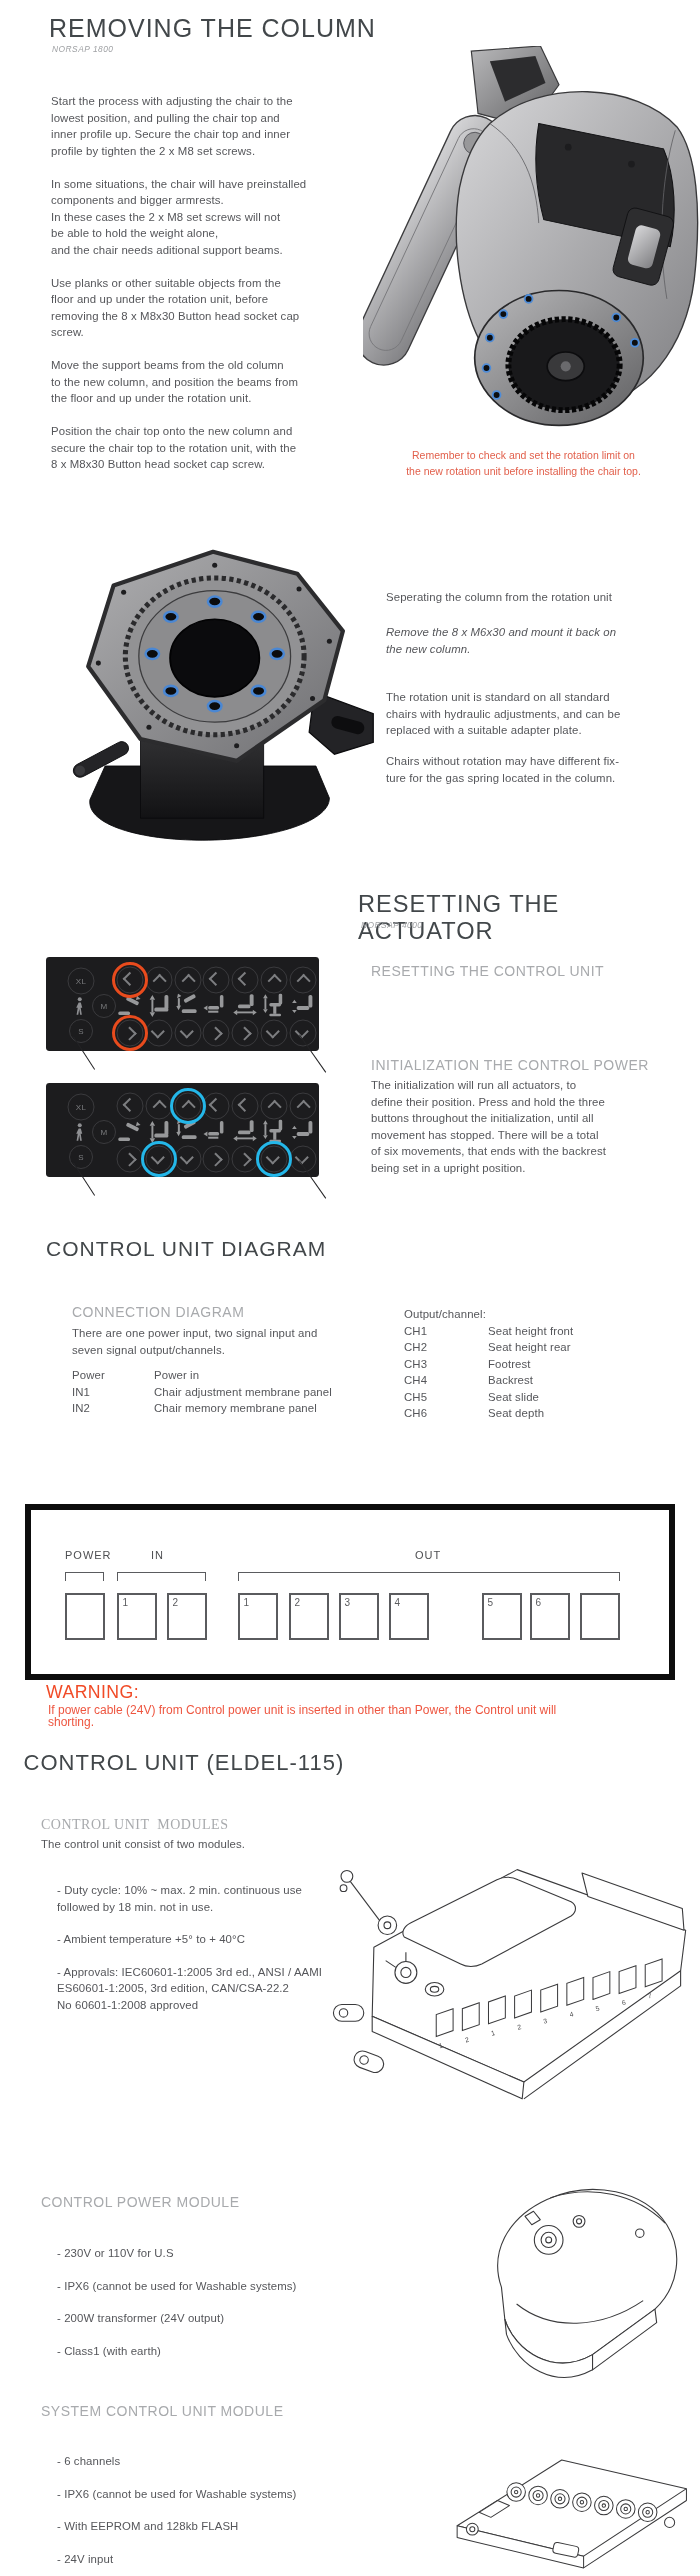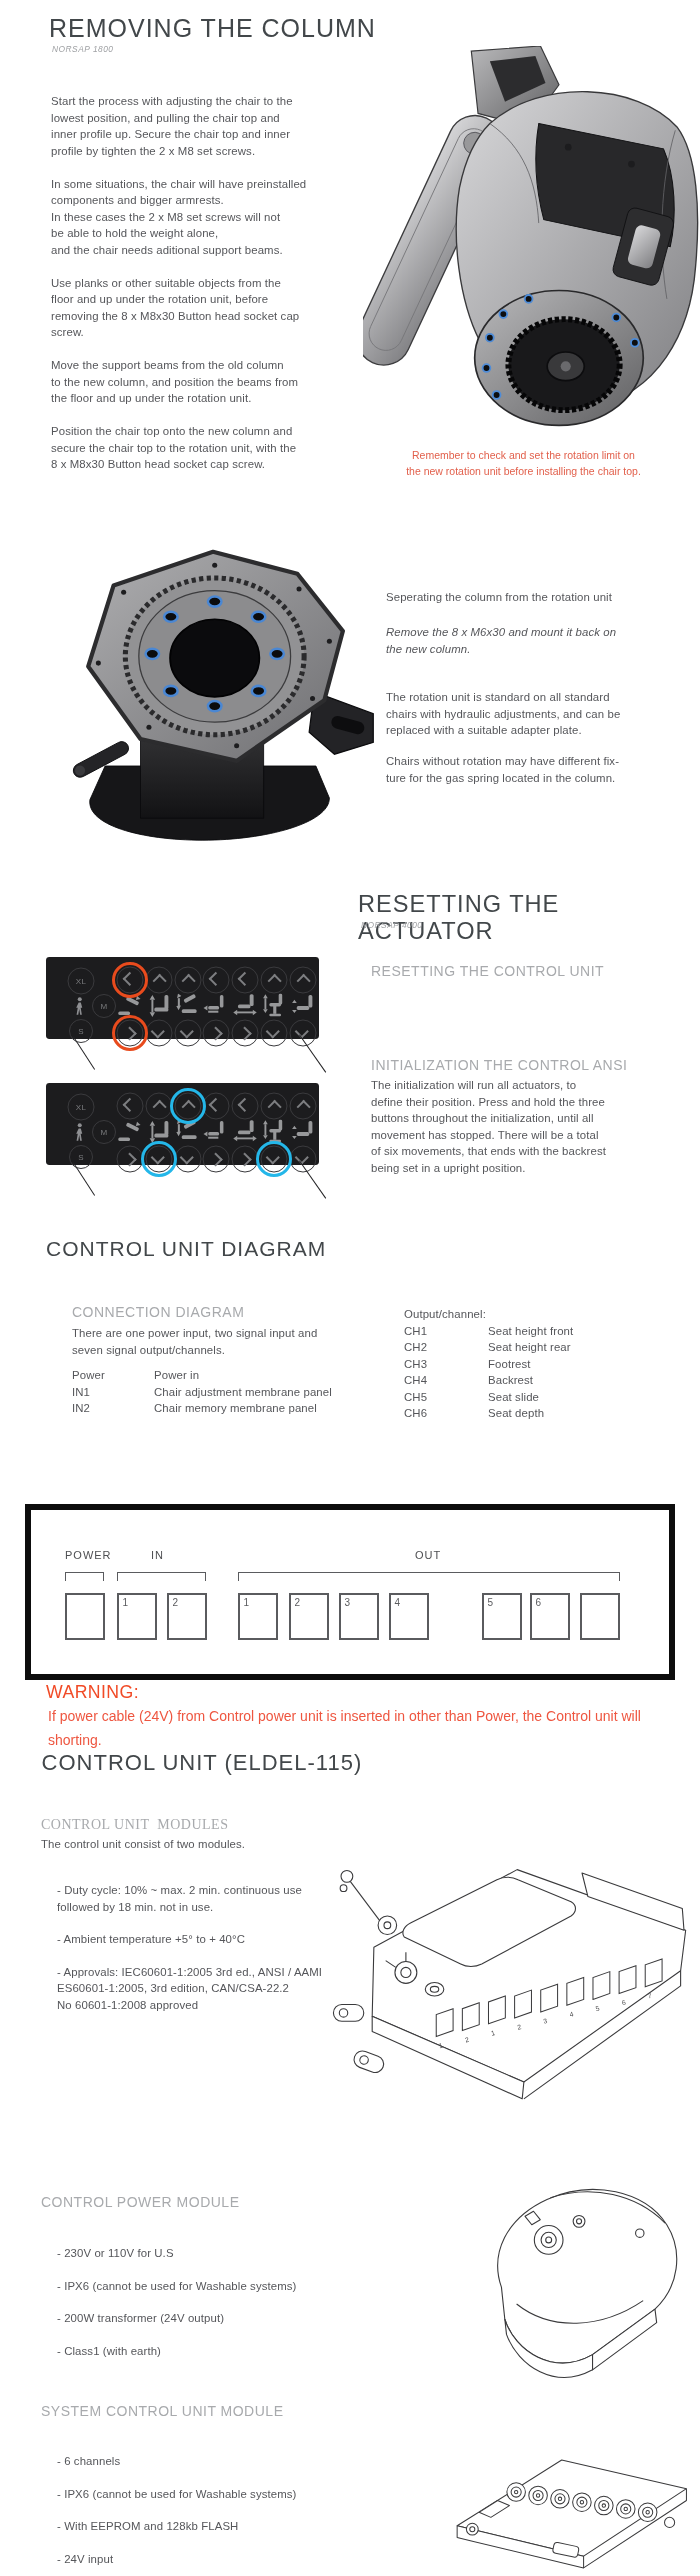--- a/index.html
+++ b/index.html
@@ -7,30 +7,30 @@
         font-family:"Liberation Sans",sans-serif;}
   .abs{position:absolute;}
   .pre{white-space:pre-line;}
   .title{font-weight:300;color:#42474a;letter-spacing:1px;}
   .sub{font-style:italic;color:#9fa1a4;font-size:8.4px;letter-spacing:0.5px;}
   .body{color:#55565a;font-size:11.4px;line-height:16.5px;letter-spacing:0.1px;}
   .ital{font-style:italic;}
   .ghead{color:#a8aaad;font-size:14px;letter-spacing:0.5px;white-space:pre;}
   .rednote{color:#e2604c;font-size:10.5px;line-height:16px;text-align:center;}
   .warn-title{color:#f14a26;font-size:17.7px;letter-spacing:0.4px;}
-  .warn-text{color:#ee5640;font-size:14px;line-height:24px;}
+  .warn-text{color:#ee5640;font-size:12px;line-height:12px;}
   .par{margin:0 0 16.5px 0;}
   .b0{margin:16px;}
   
   .row{display:block;}
   .lab{display:inline-block;vertical-align:top;}
   .conn .lab{width:82px;}
   .chan .lab{width:84px;}
   
-  .keypad{position:absolute;left:46px;width:273px;height:82px;background:#1c1c1e;border-radius:3.4px;}
+  .keypad{position:absolute;left:46px;width:273px;height:94px;background:#1c1c1e;border-radius:3.4px;}
   #panel1{top:957px;} #panel2{top:1083px;}
   .pbtn{position:absolute;transform:translate(-50%,-50%);border:0.8px solid #3a3a3d;border-radius:50%;
         color:#7a7b7e;font-size:8px;letter-spacing:0.3px;display:flex;align-items:center;justify-content:center;}
   .picon{position:absolute;transform:translate(-50%,-50%);display:flex;align-items:center;justify-content:center;}
   .ring{position:absolute;transform:translate(-50%,-50%);width:30px;height:30px;border:3.8px solid #fff;border-radius:50%;}
   .chev{width:8.4px;height:8.4px;border-top:2px solid #7d7e81;border-right:2px solid #7d7e81;display:block;}
   .chev.up{transform:rotate(-45deg) translate(0,1.7px);}
   .chev.down{transform:rotate(135deg) translate(0,1.7px);}
   .chev.left{transform:rotate(-135deg) translate(0.8px,0.8px);}
   .chev.right{transform:rotate(45deg) translate(0.8px,0.8px);}
@@ -429,21 +429,21 @@
         </svg>
       </div>
       <div class="ring" style="left: 142px; top: 23px; border-color: rgb(36, 183, 233);"></div>
       <div class="ring" style="left: 113px; top: 76px; border-color: rgb(36, 183, 233);"></div>
       <div class="ring" style="left: 228px; top: 76px; border-color: rgb(36, 183, 233);"></div>
       <div class="lead" style="left: 27px; top: 80px; height: 39px; transform: rotate(-33deg);"></div>
       <div class="lead" style="left: 253px; top: 78px; height: 46px; transform: rotate(-35deg);"></div>
     </div>
 
   <div class="abs ghead" style="left:371px;top:963px;">RESETTING THE CONTROL UNIT</div>
-  <div class="abs ghead" style="left:371px;top:1057px;">INITIALIZATION THE CONTROL ANSI</div>
+  <div class="abs ghead" style="left:371px;top:1057px;">INITIALIZATION THE CONTROL POWER</div>
   <div class="abs body pre" style="left:371px;top:1077px;width:295px;">The initialization will run all actuators, to
 define their position. Press and hold the three
 buttons throughout the initialization, until all
 movement has stopped. There will be a total
 of six movements, that ends with the backrest
 being set in a upright position.</div>
 
   <div class="abs title" style="left:46px;top:1237px;font-size:21px;">CONTROL UNIT DIAGRAM</div>
 
   <div class="abs ghead" style="left:72px;top:1304px;">CONNECTION DIAGRAM</div>
@@ -498,21 +498,21 @@
     <div class="port" style="left:499px;">
         <span class="num">6</span>
       </div>
     <div class="port" style="left:549px;"></div>
   </div>
 
   <div class="abs warn-title" style="left:46px;top:1682px;">WARNING:</div>
   <div class="abs warn-text pre" style="left:48px;top:1704px;width:624px;">If power cable (24V) from Control power unit is inserted in other than Power, the Control unit will
 shorting.</div>
 
-  <div class="abs title" style="left:23.6px;top:1750px;font-size:22px;margin-left:18px;">CONTROL UNIT (ELDEL-115)</div>
+  <div class="abs title" style="left:23.6px;top:1750px;font-size:22px;">CONTROL UNIT (ELDEL-115)</div>
 
   <div class="abs ghead" style="left:41px;top:1817px;font-family:Liberation Serif, serif;">CONTROL UNIT  MODULES</div>
   <div class="abs body" style="left:41px;top:1836px;width:329px;">The control unit consist of two modules.</div>
   <div class="abs body" style="left:41px;top:1866px;width:329px;">
     <p class="b0 pre">-   Duty cycle: 10% ~ max. 2 min. continuous use
 followed by 18 min. not in use.</p>
     <p class="b0 pre">-   Ambient temperature +5° to + 40°C</p>
     <p class="b0 pre">-   Approvals: IEC60601-1:2005 3rd ed., ANSI / AAMI
 ES60601-1:2005, 3rd edition, CAN/CSA-22.2
 No 60601-1:2008 approved</p>

